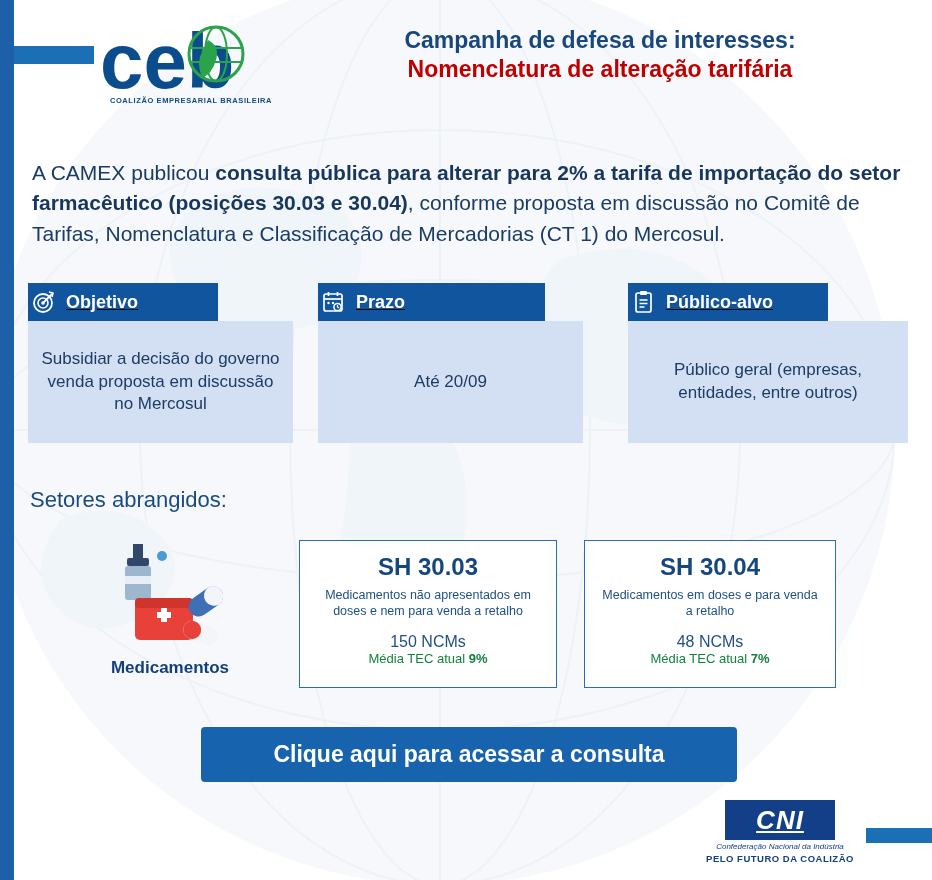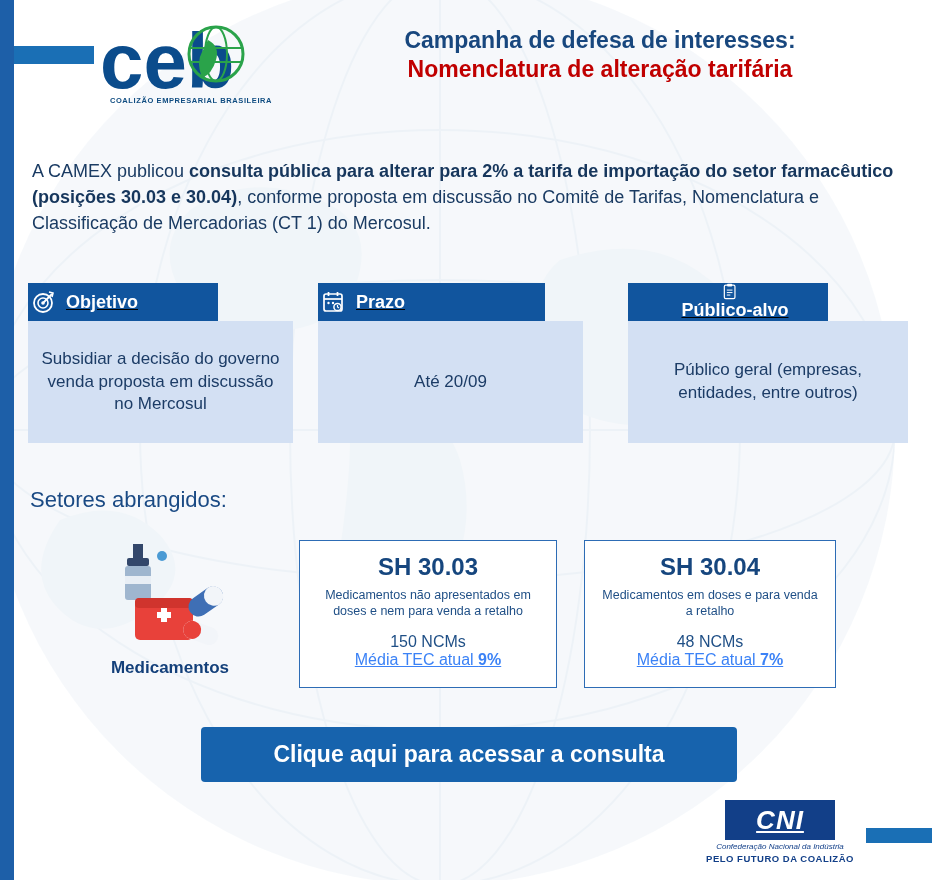--- a/index.html
+++ b/index.html
@@ -91,21 +91,21 @@
     font-size: 23px;
     font-weight: bold;
     color: #c00000;
   }
   
   .intro {
     position: absolute;
     left: 32px;
     top: 158px;
     width: 884px;
-    font-size: 18px;
+    font-size: 21px;
     line-height: 1.45;
     color: #1a3b63;
     z-index: 6;
   }
   .intro b { font-weight: bold; color: #16365c; }
   
   .cards {
     position: absolute;
     left: 28px;
     top: 283px;
@@ -142,21 +142,21 @@
     align-items: center;
     justify-content: center;
   }
   #card-objetivo { left: 0; width: 265px; }
   #card-objetivo .card-head { width: 190px; }
   #card-objetivo .card-body { height: 122px; }
   #card-prazo { left: 290px; width: 265px; }
   #card-prazo .card-head { width: 227px; }
   #card-prazo .card-body { height: 122px; }
   #card-publico { left: 600px; width: 280px; }
-  #card-publico .card-head { width: 200px; flex-direction: column; }
+  #card-publico .card-head { width: 200px; }
   #card-publico .card-body { height: 122px; }
   
   .sectors-title {
     position: absolute;
     left: 30px;
     top: 487px;
     font-size: 22px;
     color: #1a4a84;
     z-index: 6;
   }
@@ -197,23 +197,22 @@
     color: #1f4f86;
     line-height: 1.3;
     min-height: 34px;
   }
   .sh-ncm {
     margin-top: 12px;
     font-size: 16px;
     color: #1f4f86;
   }
   .sh-tec {
-    font-size: 16px;
-    color: #3b82f6;
-    text-decoration: underline;
+    font-size: 13px;
+    color: #15803d;
   }
   .sh-tec b { font-weight: bold; }
   
   .cta {
     position: absolute;
     left: 201px;
     top: 727px;
     width: 536px;
     height: 55px;
     background: #1763ad;

